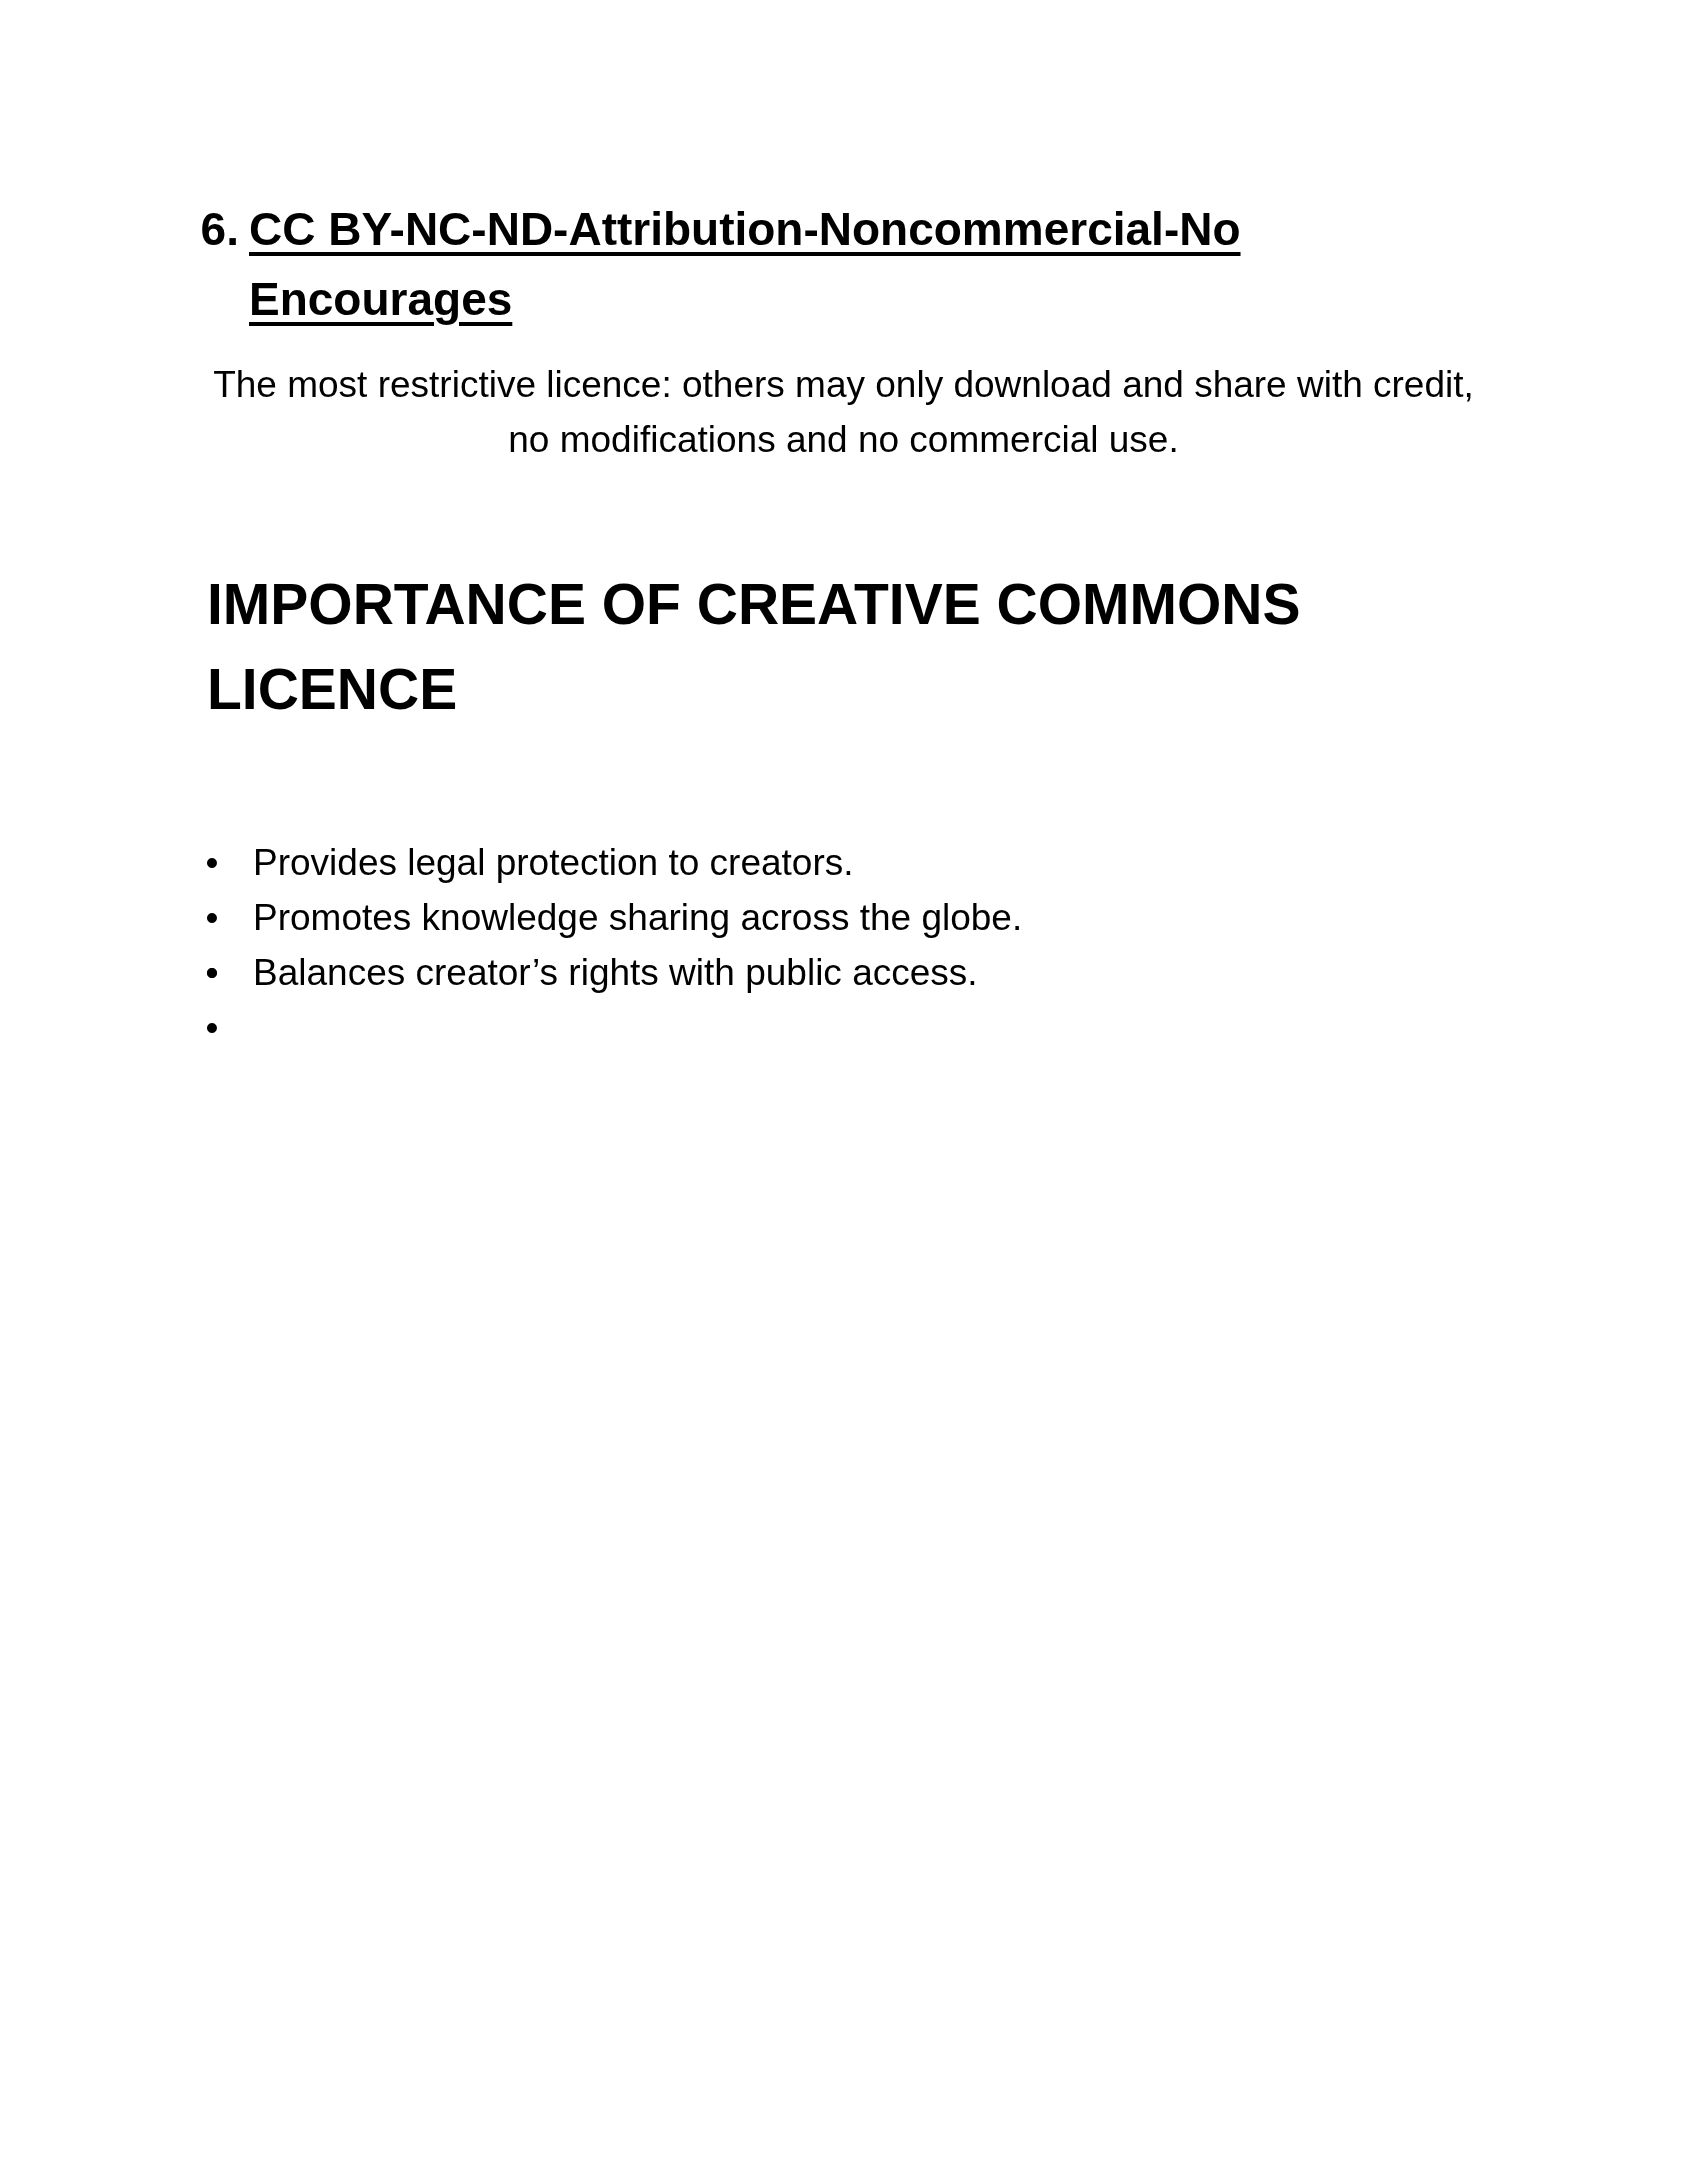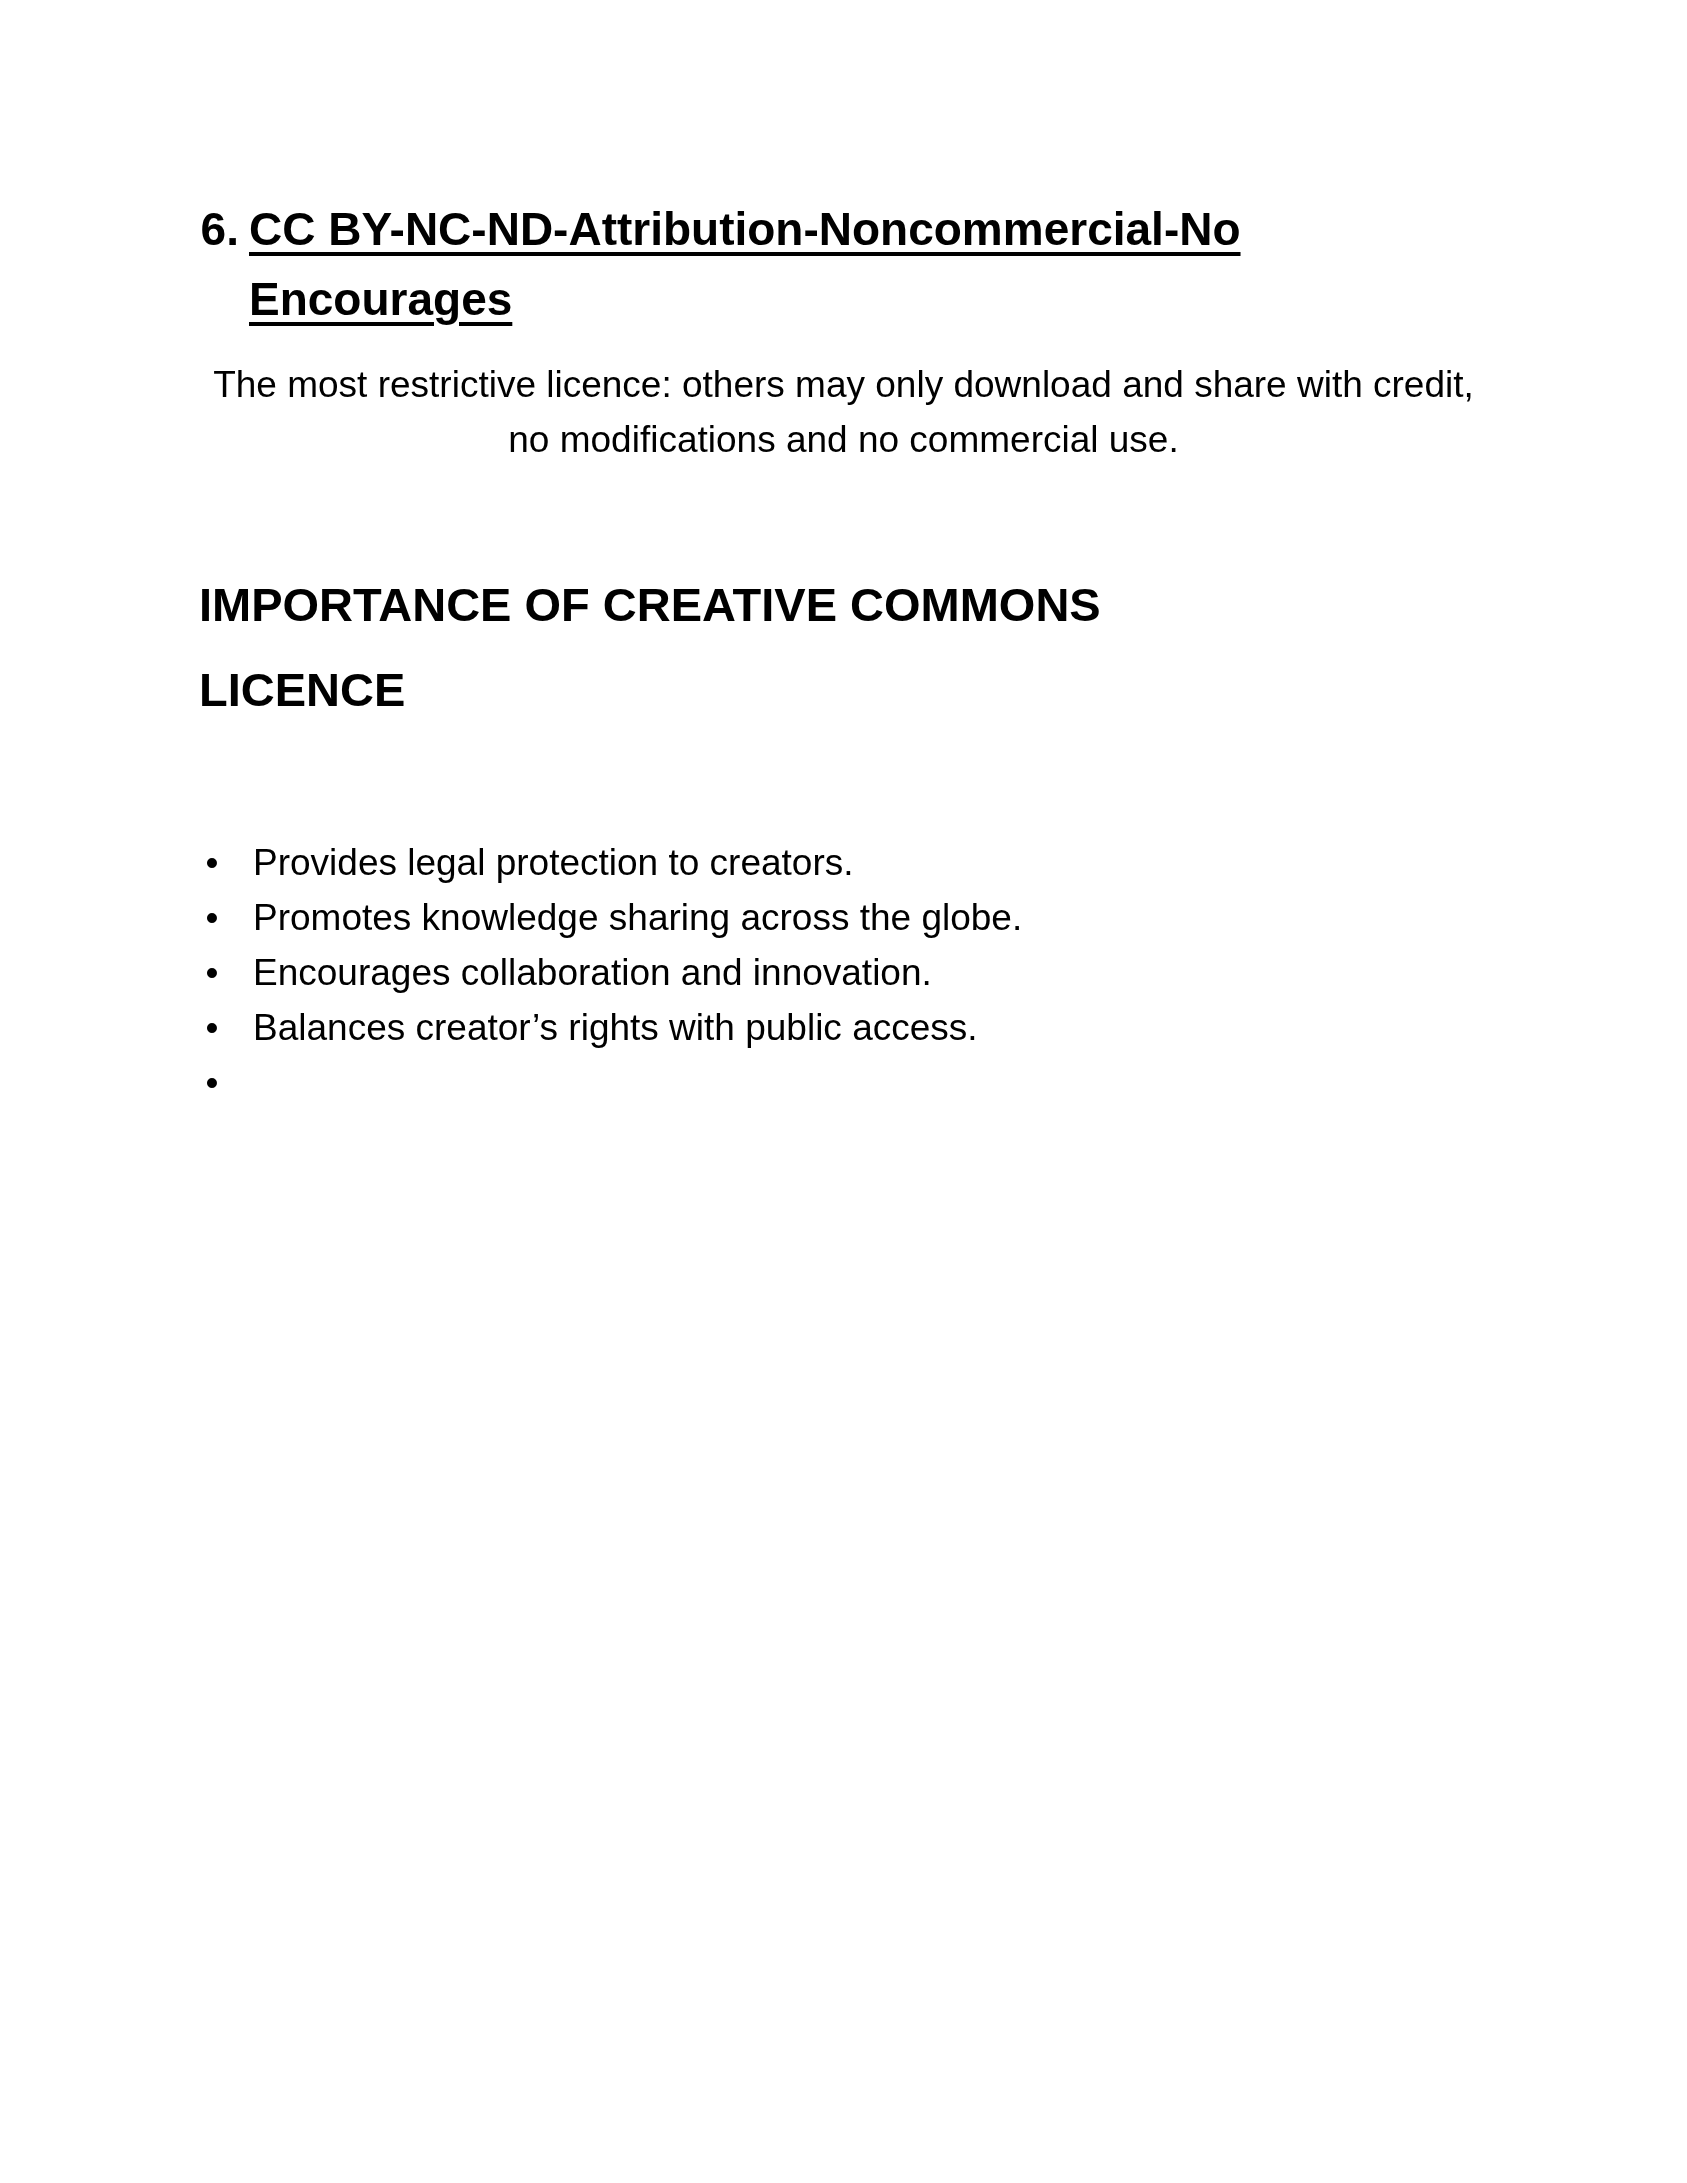--- a/index.html
+++ b/index.html
@@ -41,22 +41,22 @@
   }
   .intro-para {
     margin: 23px 0 0 0;
     font-size: 37px;
     font-weight: 400;
     line-height: 55px;
     white-space: pre;
     text-align: center;
   }
   .section-title {
-    margin: 95px 0 0 0;
-    font-size: 47px;
+    margin: 95px 0 0 8px;
+    font-size: 57px;
     font-weight: 700;
     line-height: 85px;
     white-space: pre;
   }
   .bullet-list {
     margin: 103px 0 0 0;
     padding: 0;
     list-style: none;
     font-size: 37px;
     font-weight: 400;
@@ -84,19 +84,19 @@
 
   <p class="intro-para">The most restrictive licence: others may only download and share with credit,
 no modifications and no commercial use.</p>
 
   <h1 class="section-title">IMPORTANCE OF CREATIVE COMMONS
 LICENCE</h1>
 
   <ul class="bullet-list">
     <li><span class="bullet-dot">•</span><span>Provides legal protection to creators.</span></li>
     <li><span class="bullet-dot">•</span><span>Promotes knowledge sharing across the globe.</span></li>
-    <li><span class="bullet-dot">•</span><span>Encourages collaboration and innovation.</span></li>
+    <li><span class="bullet-dot">•</span></li>
     <li><span class="bullet-dot">•</span><span>Balances creator’s rights with public access.</span></li>
     <li><span class="bullet-dot">•</span></li>
   </ul>
 
 </div>
 
 
 </body></html>

